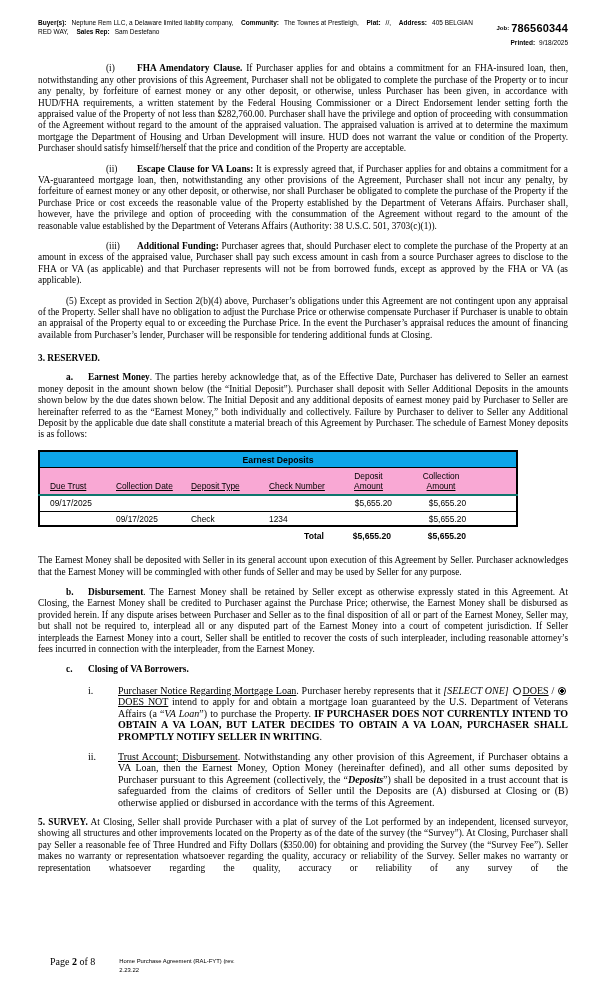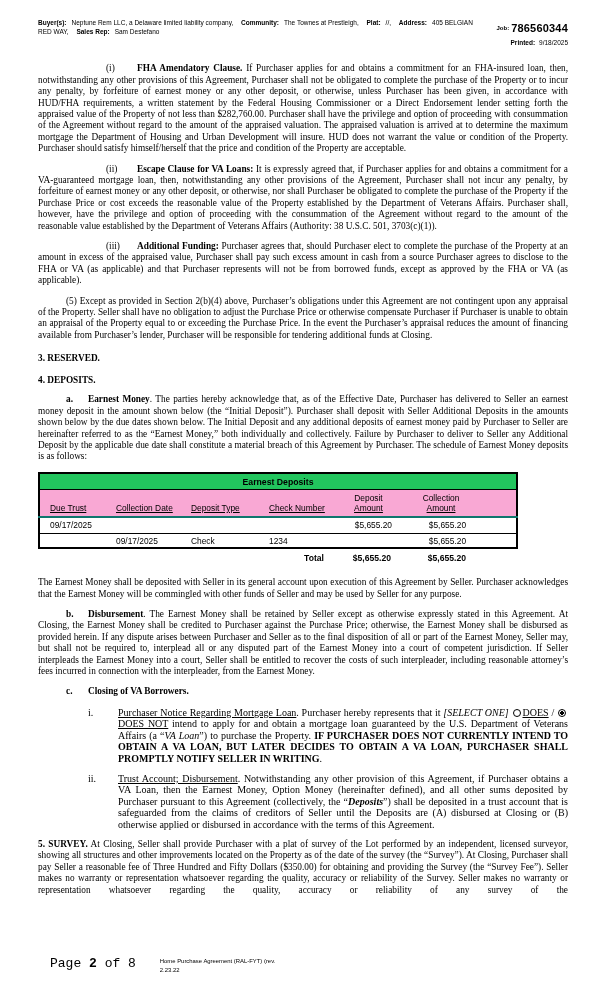--- a/index.html
+++ b/index.html
@@ -35,41 +35,41 @@
   .li .num{display:inline-block;width:30px;margin-left:-30px;}
   .justify-last{text-align-last:justify;}
   
   .radio{display:inline-block;width:6px;height:6px;border:1px solid #000;border-radius:50%;
     vertical-align:-1px;margin:0 2px 0 1px;background:#fff;}
   .radio.filled{background:radial-gradient(circle,#000 0 1.6px,#fff 2px);}
   
   .dep-table{border-collapse:collapse;border:2px solid #000;table-layout:fixed;width:478px;
     font-family:"Liberation Sans",sans-serif;font-size:8.4px;margin:3px 0 0 0;}
   .dep-table td{overflow:hidden;white-space:nowrap;}
-  .tr-title td{background:#22c55e;border-bottom:1px solid #000;text-align:center;
+  .tr-title td{background:#0ea5e9;border-bottom:1px solid #000;text-align:center;
     font-weight:700;font-size:8.7px;padding:3px 0 2px 0;}
   .tr-head td{background:#f9a8d4;border-bottom:2px solid #0f766e;vertical-align:bottom;
     padding:3px 0 3px 10px;}
   .tr-head .hd{text-decoration:underline;}
   .tr-head td.cnum{text-align:center;padding-left:0;}
   .tr-head td.cnum-last{text-align:center;padding:3px 40px 3px 0;}
   .tr-r1 td{border-bottom:1px solid #000;padding:2.5px 0 2.5px 10px;}
   .tr-r2 td{padding:2.5px 0 1px 10px;}
   .tr-note td{padding:0 0 3px 10px;}
   td.amt{text-align:right;padding-right:14px;padding-left:0;}
   td.amt-last{text-align:right;padding-right:50px;padding-left:0;}
   .total-row{display:grid;grid-template-columns:67px 75px 78px 72px 75px 111px;width:478px;
     font-family:Liberation Sans, sans-serif;font-size:8.6px;font-weight:700;padding:4px 0 0 0;
     margin-bottom:14px;}
   .total-row .tlabel{grid-column:4;text-align:right;padding-right:6px;}
   .total-row .tdep{grid-column:5;text-align:right;padding-right:14px;}
   .total-row .tcol{grid-column:6;text-align:right;padding-right:50px;}
   
   .footer{position:absolute;left:50px;bottom:26px;display:flex;gap:24px;align-items:flex-start;}
-  .page-num{font-size:13px;font-family:Liberation Mono, monospace;}
+  .page-num{font-size:10px;}
   .doc-id{font-family:"Liberation Sans",sans-serif;font-size:5.9px;line-height:1.4;padding-top:1px;}
 </style>
 </head>
 <body>
 
 <div class="page">
 
   <div class="doc-header">
     <div class="hdr-left">
       <span class="hl">Buyer(s):</span><span class="hv">Neptune Rem LLC, a Delaware limited liability company,</span>
@@ -86,21 +86,20 @@
 
   <p class="para ind-deep"><span class="plabel">(i)</span><span class="b">FHA Amendatory Clause.</span><span>  If Purchaser applies for and obtains a commitment for an FHA-insured loan, then, notwithstanding any other provisions of this Agreement, Purchaser shall not be obligated to complete the purchase of the Property or to incur any penalty, by forfeiture of earnest money or any other deposit, or otherwise, unless Purchaser has been given, in accordance with HUD/FHA requirements, a written statement by the Federal Housing Commissioner or a Direct Endorsement lender setting forth the appraised value of the Property of not less than $282,760.00. Purchaser shall have the privilege and option of proceeding with consummation of the Agreement without regard to the amount of the appraised valuation.  The appraised valuation is arrived at to determine the maximum mortgage the Department of Housing and Urban Development will insure.  HUD does not warrant the value or condition of the Property.  Purchaser should satisfy himself/herself that the price and condition of the Property are acceptable.</span></p>
 
   <p class="para ind-deep"><span class="plabel">(ii)</span><span class="b">Escape Clause for VA Loans:</span><span> It is expressly agreed that, if Purchaser applies for and obtains a commitment for a VA-guaranteed mortgage loan, then, notwithstanding any other provisions of the Agreement, Purchaser shall not incur any penalty, by forfeiture of earnest money or any other deposit, or otherwise, nor shall Purchaser be obligated to complete the purchase of the Property if the Purchase Price or cost exceeds the reasonable value of the Property established by the Department of Veterans Affairs.  Purchaser shall, however, have the privilege and option of proceeding with the consummation of the Agreement without regard to the amount of the reasonable value established by the Department of Veterans Affairs (Authority: 38 U.S.C. 501, 3703(c)(1)).</span></p>
 
   <p class="para ind-deep"><span class="plabel">(iii)</span><span class="b">Additional Funding:</span><span> Purchaser agrees that, should Purchaser elect to complete the purchase of the Property at an amount in excess of the appraised value, Purchaser shall pay such excess amount in cash from a source Purchaser agrees to disclose to the FHA or VA (as applicable) and that Purchaser represents will not be from borrowed funds, except as approved by the FHA or VA (as applicable).</span></p>
 
   <p class="para ind"><span>(5) Except as provided in Section 2(b)(4) above, Purchaser’s obligations under this Agreement are not contingent upon any appraisal of the Property. Seller shall have no obligation to adjust the Purchase Price or otherwise compensate Purchaser if Purchaser is unable to obtain an appraisal of the Property equal to or exceeding the Purchase Price. In the event the Purchaser’s appraisal reduces the amount of financing available from Purchaser’s lender, Purchaser will be responsible for tendering additional funds at Closing.</span></p>
 
   <div class="sec-head">3. RESERVED.</div>
-  <div class="sec-head">4. DEPOSITS.</div>
 
   <p class="para ind"><span class="plabel-sm">a.</span><span class="b">Earnest Money</span><span>.   The parties hereby acknowledge that, as of the Effective Date, Purchaser has delivered to Seller an earnest money deposit in the amount shown below (the “Initial Deposit”).   Purchaser shall deposit with Seller Additional Deposits in the amounts shown below by the due dates shown below.   The Initial Deposit and any additional deposits of earnest money paid by Purchaser to Seller are hereinafter referred to as the “Earnest Money,” both individually and collectively.   Failure by Purchaser to deliver to Seller any Additional Deposit by the applicable due date shall constitute a material breach of this Agreement by Purchaser.  The schedule of Earnest Money deposits is as follows:</span></p>
 
   <table class="dep-table">
     <colgroup>
         <col style="width:67px">
         <col style="width:75px">
         <col style="width:78px">
         <col style="width:72px">
         <col style="width:75px">

